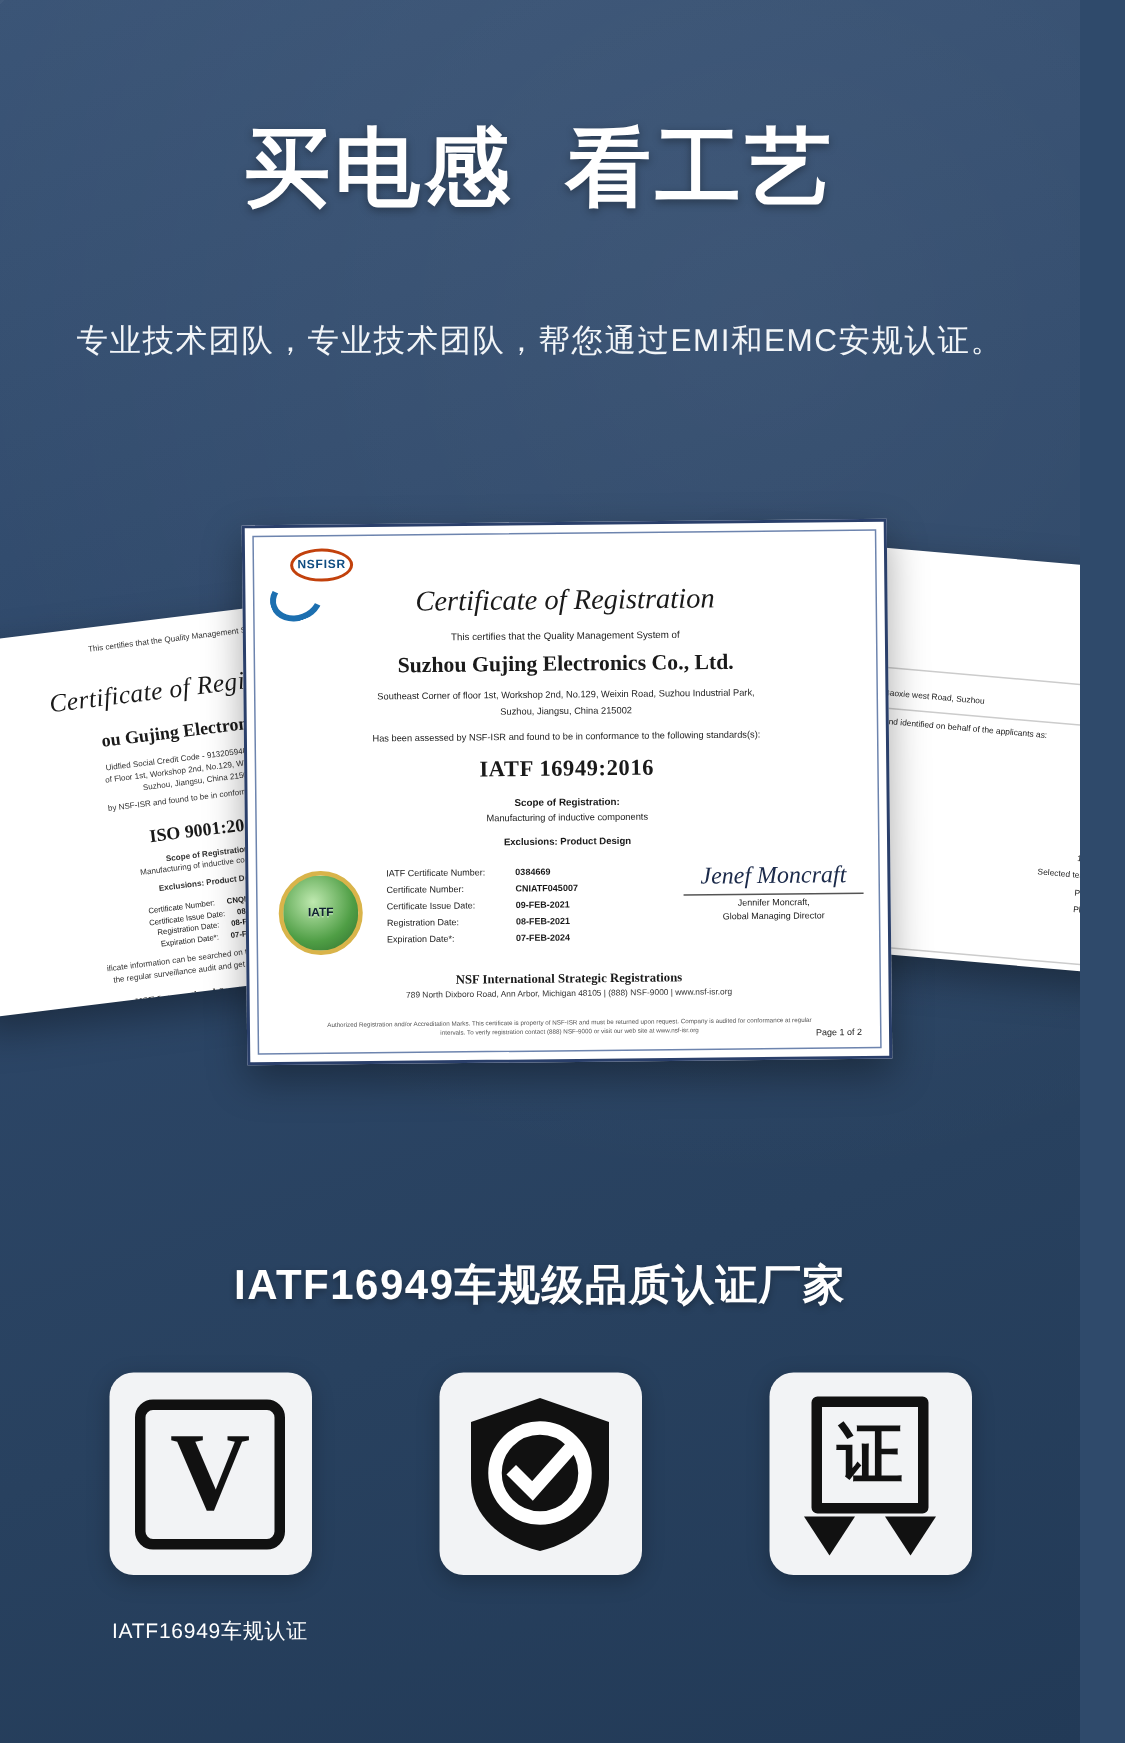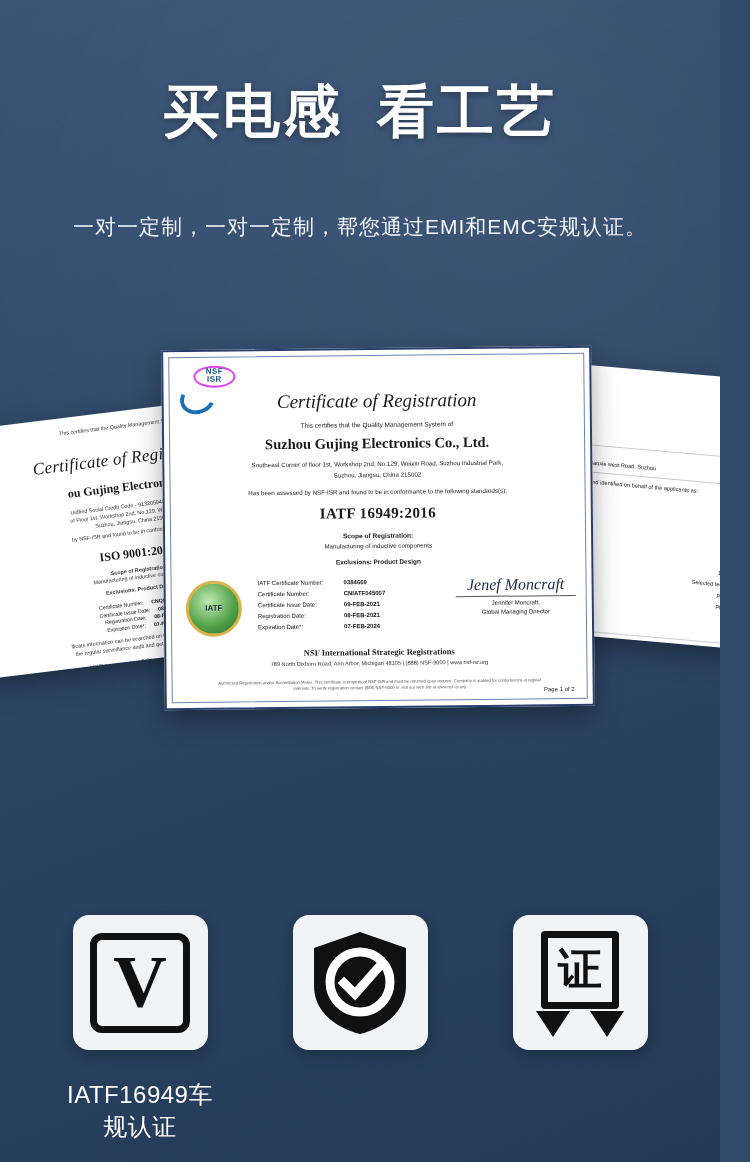--- a/index.html
+++ b/index.html
@@ -128,25 +128,24 @@
   }
   .doc-main .inner-border {
     position:absolute; inset:5px; border:1px solid #6d84ae; pointer-events:none;
   }
   .nsf-badge {
     position:absolute; left:16px; top:14px;
     width: 62px; height: 48px;
   }
   .nsf-badge .ring {
     position:absolute; left:14px; top:0;
-    border:2px solid #d946ef; border-radius:50%;
+    border:2px solid #c2410c; border-radius:50%;
     width:42px; height:22px;
-    display:flex; align-items:center; justify-content:flex-start;
+    display:flex; align-items:center; justify-content:center;
     font-size:9px; font-weight:bold; color:#0f4c81; line-height:1;
-    flex-direction:column;
   }
   .nsf-badge .ring span { font-size:8px; letter-spacing:.5px; }
   .nsf-badge .swoosh {
     position:absolute; left:0; top:18px;
     width:36px; height:30px;
     border:4px solid #1c6fb0;
     border-radius:50%;
     border-right-color:transparent;
     border-top-color:transparent;
     transform: rotate(-20deg);
@@ -230,21 +229,21 @@
   .icon-item { width: 160px; text-align:center; }
   .icon-box {
     width: 135px; height: 135px; margin: 0 auto;
     background: #f2f3f5;
     border-radius: 16px;
     display:flex; align-items:center; justify-content:center;
     box-shadow: 0 4px 14px rgba(0,0,0,.25);
   }
   .icon-label {
     margin-top: 29px;
-    color:#ffffff; font-size: 24px; letter-spacing:.5px;
+    color:#ffffff; font-size: 14px; letter-spacing:.5px;
   }
   .vbadge {
     width: 100px; height: 100px;
     border: 7px solid #111; border-radius: 12px;
     display:flex; align-items:center; justify-content:center;
     font-family:"Liberation Serif", serif;
     font-size: 74px; font-weight: bold; color:#111; line-height:.8;
   }
   .zheng {
     width: 104px; height: 104px;
@@ -267,21 +266,21 @@
   .zheng .rib.r { right: 8px; }
 </style>
 </head>
 <body>
 
 <div class="page">
 
   <div class="headline">
     <span>买电感</span><span class="gap"></span><span>看工艺</span>
   </div>
-  <div class="subhead">一对一定制，一对一定制，帮您通过EMI和EMC安规认证。</div>
+  <div class="subhead">专业技术团队，专业技术团队，帮您通过EMI和EMC安规认证。</div>
 
   <div class="certs">
 
     <div class="doc doc-left">
       <div class="dl-small" style="text-align:center">This certifies that the Quality Management System of</div>
       <div class="dl-title">Certificate of Registration</div>
       <div class="dl-company">ou Gujing Electronics C</div>
       <div class="dl-center dl-small">Uidfied Social Credit Code - 91320594066764752X</div>
       <div class="dl-center dl-small">of Floor 1st, Workshop 2nd, No.129, Weixin Road, S</div>
       <div class="dl-center dl-small">Suzhou, Jiangsu, China 215002</div>
@@ -434,20 +433,21 @@
       </div>
 
       <div class="cert-nsf-foot">NSF International Strategic Registrations</div>
       <div class="cert-nsf-addr">789 North Dixboro Road, Ann Arbor, Michigan 48105 | (888) NSF-9000 | www.nsf-isr.org</div>
       <div class="cert-fine">Authorized Registration and/or Accreditation Marks. This certificate is property of NSF-ISR and must be returned upon request. Company is audited for conformance at regular intervals. To verify registration contact (888) NSF-9000 or visit our web site at www.nsf-isr.org</div>
       <div class="cert-stamp">&nbsp;</div>
       <div class="cert-page">Page 1 of 2</div>
     </div>
   </div>
 
+  <div class="band-title">IATF16949车规级品质认证厂家</div>
 
   <div class="icons">
 
     <div class="icon-item">
       <div class="icon-box">
         <div class="vbadge">V</div>
       </div>
       <div class="icon-label">IATF16949车规认证</div>
     </div>
 

